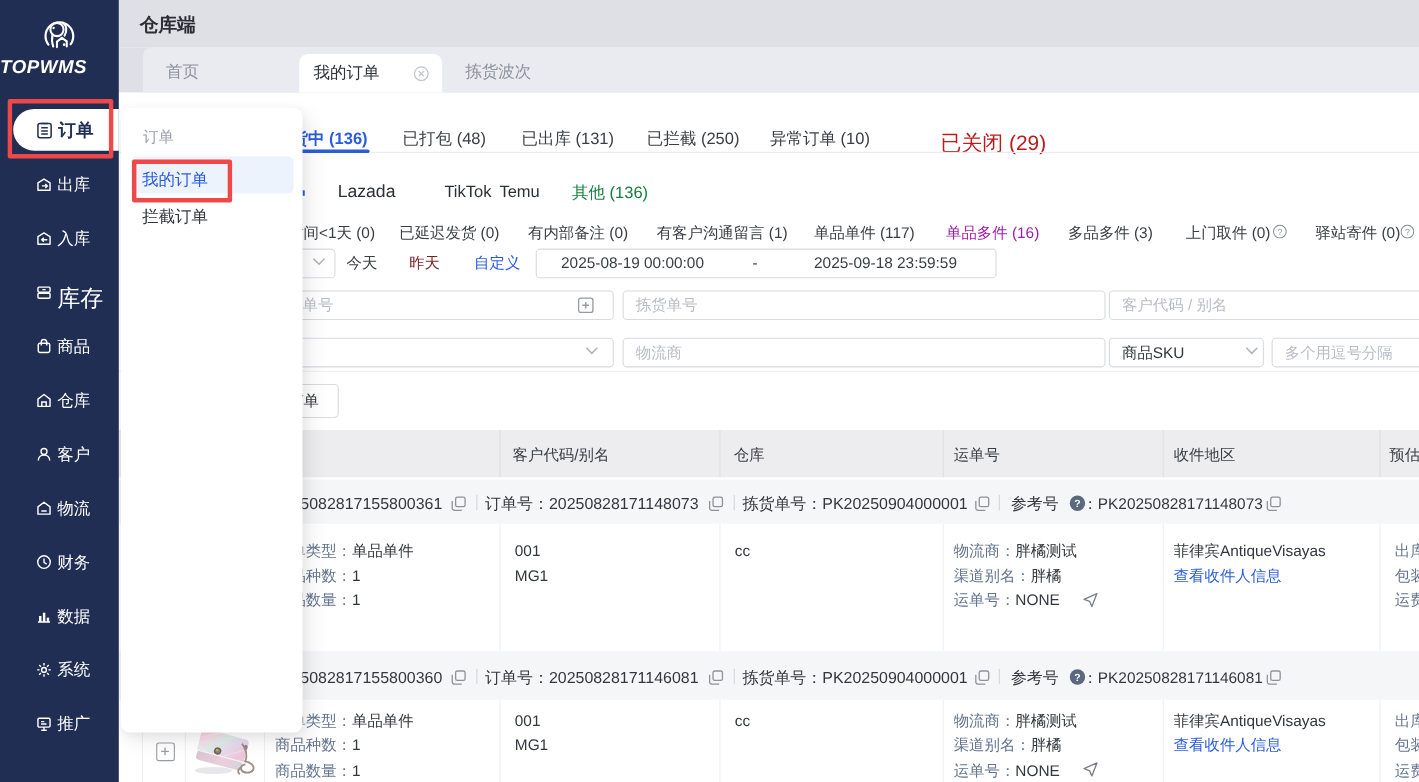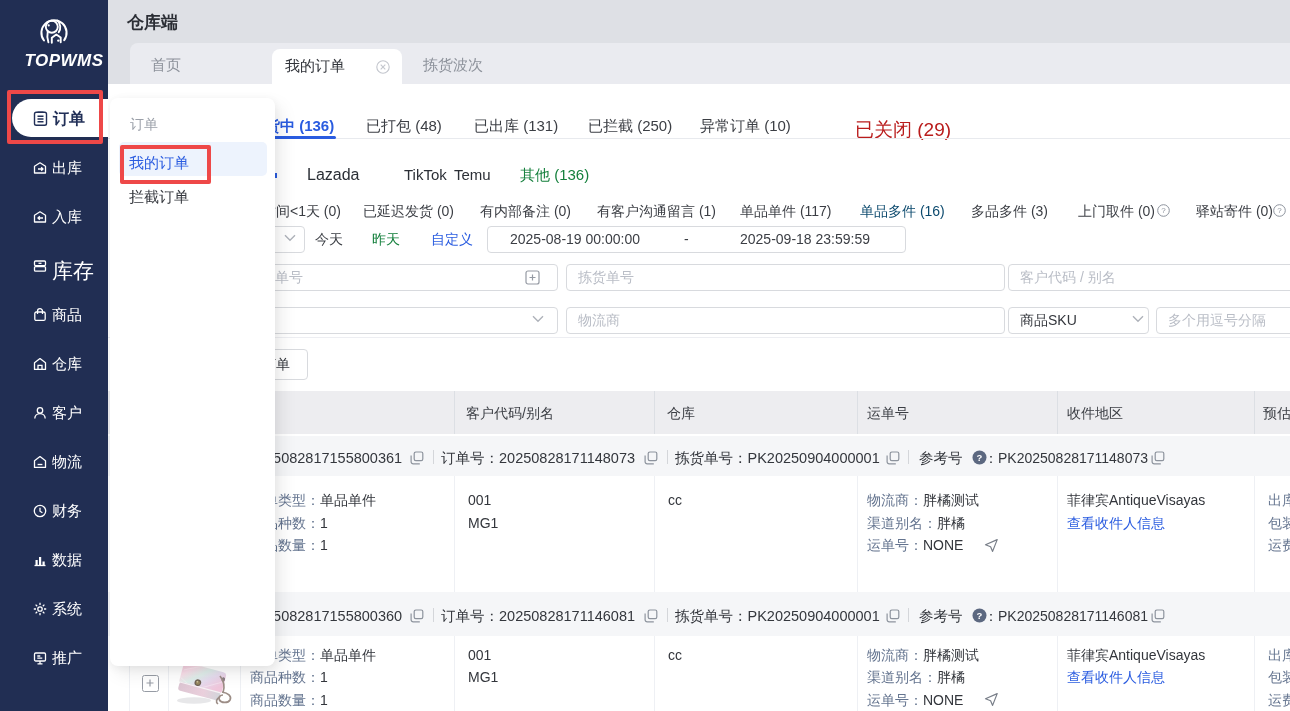--- a/index.html
+++ b/index.html
@@ -42,39 +42,39 @@
 <div class="a" style="left:307px;top:166px;font-size:16px;color:#2b2f36">Lazada</div>
 <div class="a" style="left:404px;top:166px;font-size:15px;color:#2b2f36">TikTok</div>
 <div class="a" style="left:454px;top:166px;font-size:15px;color:#2b2f36">Temu</div>
 <div class="a" style="left:520px;top:166px;font-size:15px;color:#15803d">其他 (136)</div>
 
 <div class="a" style="left:262px;top:203px;font-size:14px;color:#3b3e44">时间&lt;1天 (0)</div>
 <div class="a" style="left:363px;top:203px;font-size:14px;color:#3b3e44">已延迟发货 (0)</div>
 <div class="a" style="left:480px;top:203px;font-size:14px;color:#3b3e44">有内部备注 (0)</div>
 <div class="a" style="left:597px;top:203px;font-size:14px;color:#3b3e44">有客户沟通留言 (1)</div>
 <div class="a" style="left:740px;top:203px;font-size:14px;color:#3b3e44">单品单件 (117)</div>
-<div class="a" style="left:860px;top:203px;font-size:14px;color:#0c4a6e">单品多件 (16)</div>
+<div class="a" style="left:860px;top:203px;font-size:14px;color:#a21caf">单品多件 (16)</div>
 <div class="a" style="left:971px;top:203px;font-size:14px;color:#3b3e44">多品多件 (3)</div>
 <div class="a" style="left:1078px;top:203px;font-size:14px;color:#3b3e44">上门取件 (0)</div>
 <svg class="a" style="left:1157px;top:204px" width="13" height="13" viewBox="0 0 13 13">
     <circle cx="6.5" cy="6.5" r="5.8" fill="none" stroke="#8d939d" stroke-width="1"></circle>
     <text x="6.5" y="9.3" font-size="8" text-anchor="middle" fill="#8d939d">?</text>
   </svg>
 <div class="a" style="left:1196px;top:203px;font-size:14px;color:#3b3e44">驿站寄件 (0)</div>
 <svg class="a" style="left:1273px;top:204px" width="13" height="13" viewBox="0 0 13 13">
     <circle cx="6.5" cy="6.5" r="5.8" fill="none" stroke="#8d939d" stroke-width="1"></circle>
     <text x="6.5" y="9.3" font-size="8" text-anchor="middle" fill="#8d939d">?</text>
   </svg>
 
 <div class="a" style="left:180px;top:226px;width:123px;height:25px;border:1px solid #d8dade;border-radius:4px"></div>
 <svg class="a" style="left:284px;top:234px" width="12" height="8" viewBox="0 0 12 8">
     <path d="M1 1.2l5 5 5-5" fill="none" stroke="#aeb2ba" stroke-width="1.4"></path>
   </svg>
 <div class="a" style="left:315px;top:231px;font-size:14px;color:#3b3e44">今天</div>
-<div class="a" style="left:372px;top:231px;font-size:14px;color:#15803d">昨天</div>
+<div class="a" style="left:372px;top:231px;font-size:14px;color:#7f1d1d">昨天</div>
 <div class="a" style="left:431px;top:231px;font-size:14px;color:#2a5ce0">自定义</div>
 <div class="a" style="left:487px;top:226px;width:417px;height:25px;border:1px solid #d8dade;border-radius:4px"></div>
 <div class="a" style="left:510px;top:231px;font-size:14px;color:#3b3e44">2025-08-19 00:00:00</div>
 <div class="a" style="left:684px;top:231px;font-size:14px;color:#3b3e44">-</div>
 <div class="a" style="left:740px;top:231px;font-size:14px;color:#3b3e44">2025-09-18 23:59:59</div>
 
 <div class="a" style="left:124px;top:264px;width:432px;height:25px;border:1px solid #d8dade;border-radius:4px;background:#fff"></div>
 <div class="a" style="left:261px;top:269px;font-size:14px;color:#b9bdc6">运单号</div>
 <svg class="a" style="left:525px;top:270px" width="15" height="15" viewBox="0 0 15 15">
     <rect x="1" y="1" width="13" height="13" rx="2" fill="none" stroke="#959aa3" stroke-width="1.2"></rect>
@@ -264,21 +264,21 @@
 <div class="a" style="left:0;top:0;width:108px;height:711px;background:#212e53"></div>
 <svg class="a" style="left:39px;top:16px" width="30" height="30" viewBox="0 0 30 30">
 <path d="M5 24.5 A12.6 12.6 0 1 1 25.2 24.2" fill="none" stroke="#fff" stroke-width="2" stroke-linecap="round"></path>
 <circle cx="12.8" cy="10.8" r="6" fill="none" stroke="#fff" stroke-width="1.9"></circle>
 <path d="M8.8 15.2 C8 19 8.2 23 9.4 26.3" fill="none" stroke="#fff" stroke-width="1.9" stroke-linecap="round"></path>
 <path d="M18.2 4.6 C21.7 7.2 22.2 12.6 19.7 16.3" fill="none" stroke="#fff" stroke-width="1.9" stroke-linecap="round"></path>
 <circle cx="9.7" cy="9.4" r="1.1" fill="#fff"></circle>
 <path d="M12.8 26.8 V21.8 L17.3 18.4 L21.7 21.6 V26.3" fill="none" stroke="#fff" stroke-width="1.9" stroke-linecap="round" stroke-linejoin="round"></path>
 <circle cx="19.3" cy="24.6" r="1.2" fill="#fff"></circle>
 </svg>
-<div class="a" style="left:0;top:51px;width:128px;text-align:center;font-size:17px;font-weight:bold;font-style:italic;color:#fff;letter-spacing:0.5px">TOPWMS</div>
+<div class="a" style="left:0;top:51px;width:128px;font-size:17px;font-weight:bold;font-style:italic;color:#fff;letter-spacing:0.5px">TOPWMS</div>
 
 <div class="a" style="left:12px;top:99px;width:96px;height:38px;background:#fff;border-radius:19px 0 0 19px"></div>
 <svg class="a" style="left:32px;top:110px" width="17" height="17" viewBox="0 0 17 17">
     <rect x="2.5" y="2.2" width="12" height="13" rx="1.8" fill="none" stroke="#223058" stroke-width="1.4"></rect>
     <path d="M5.5 2.2h6M5.5 6.2h6M5.5 9h6M5.5 11.8h6" stroke="#223058" stroke-width="1.4"></path>
   </svg>
 <div class="a" style="left:53px;top:109px;font-size:16px;font-weight:bold;color:#223058">订单</div>
 
 <svg class="a" style="left:32px;top:160px" width="16" height="16" viewBox="0 0 16 16">
     <path d="M2.5 6.2L8 2.8l5.5 3.4v6.8h-11z" fill="none" stroke="#fff" stroke-width="1.3" stroke-linejoin="round"></path>

